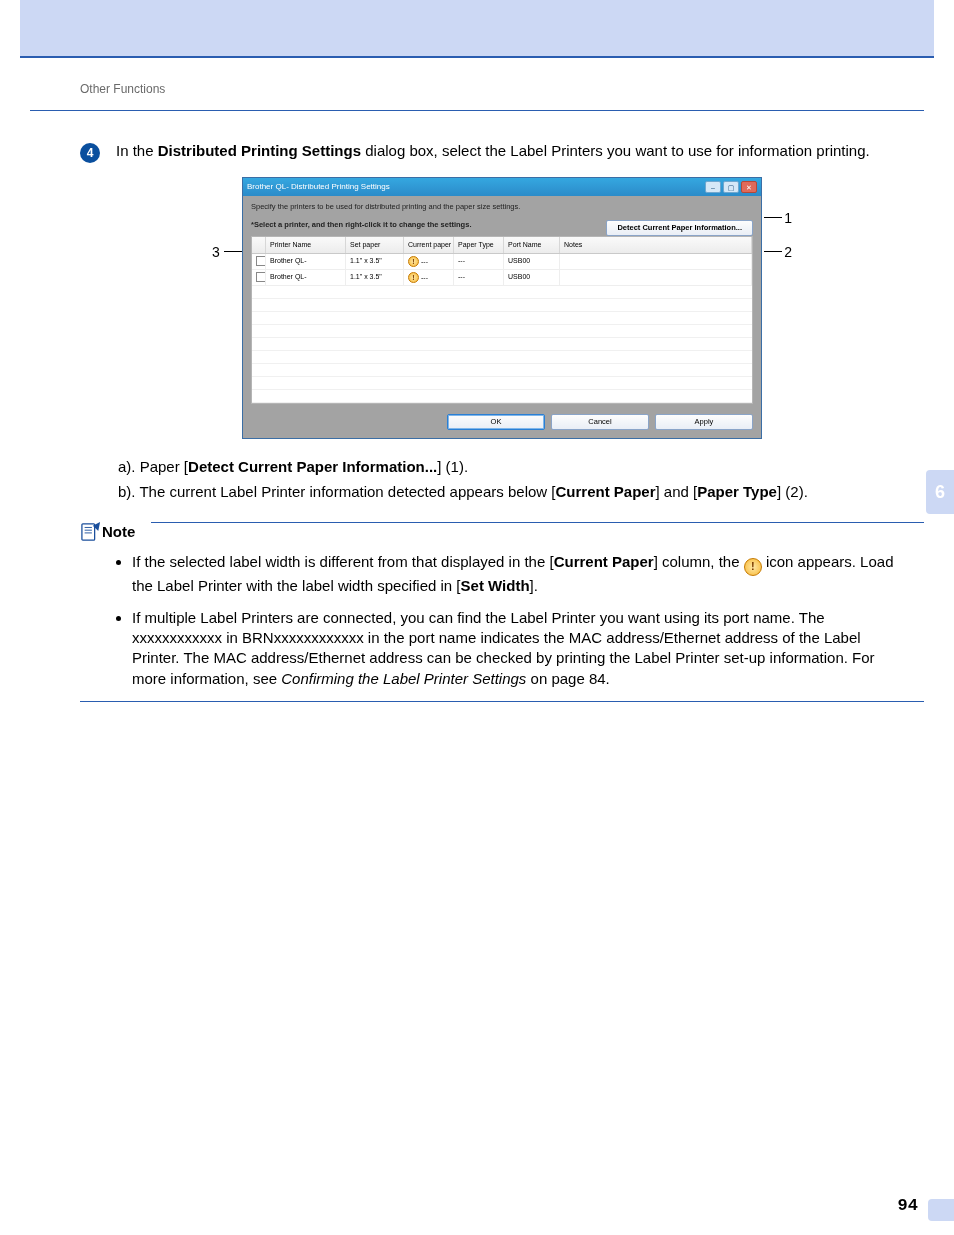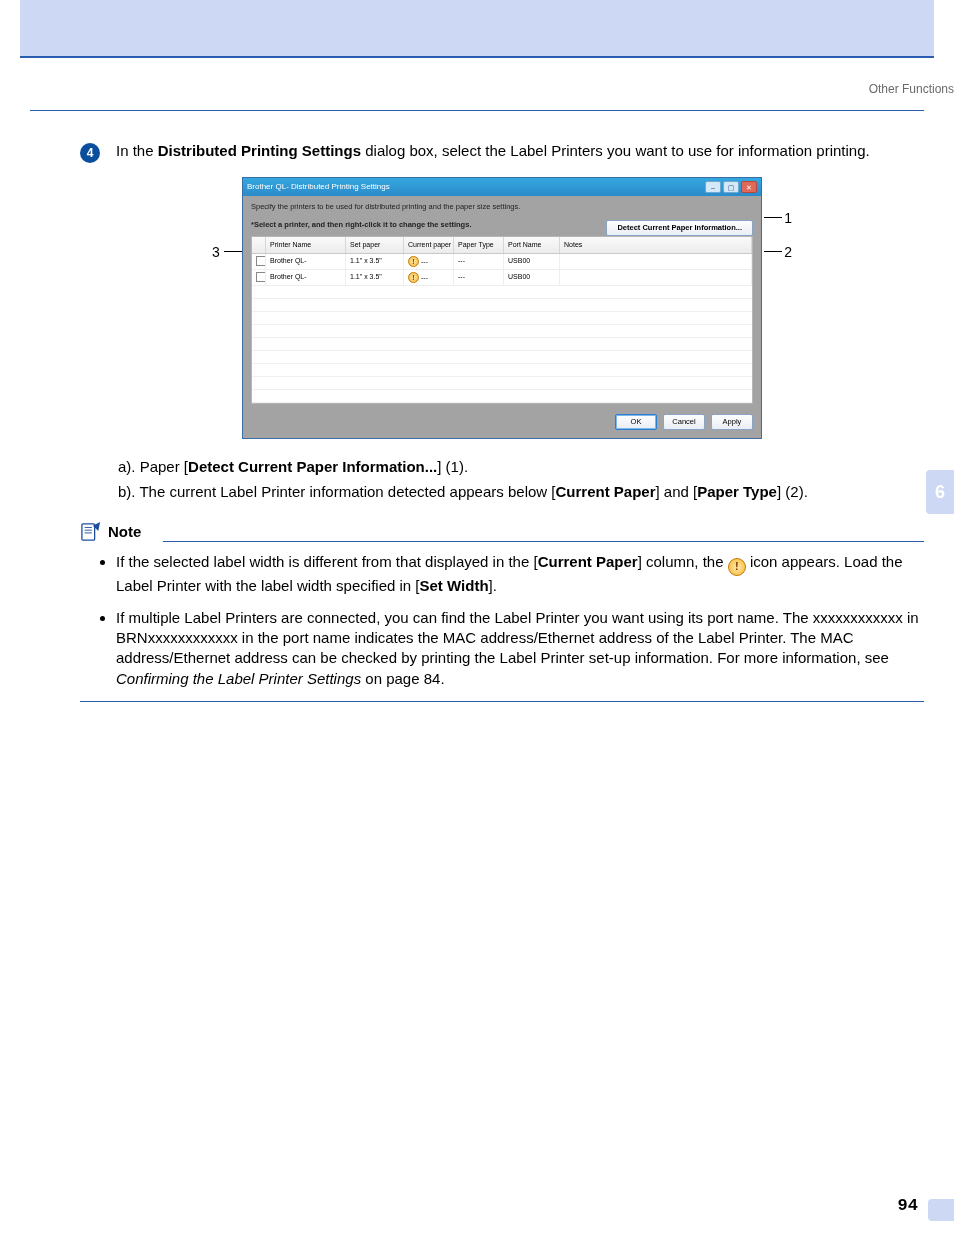--- a/index.html
+++ b/index.html
@@ -21,21 +21,20 @@
     margin: 0 20px;
   }
   .top-sep {
     border-bottom: 2px solid #2a5db0;
     margin: 0 20px;
   }
   .header {
     font-size: 12px;
     color: #6a6a6a;
     margin: 24px 0 14px 80px;
-    text-align: right;
   }
   .header-sep {
     border-bottom: 1px solid #2a5db0;
     margin: 0 30px 30px 30px;
   }
   .content {
     margin: 0 30px 0 80px;
     font-size: 15px;
     line-height: 1.35;
   }
@@ -143,55 +142,55 @@
     display: inline-flex; align-items: center; justify-content: center;
     font-size: 7px; color: #7a3b00; font-weight: bold; line-height: 1;
     margin-right: 2px;
   }
   .dlg-buttons {
     display: flex; gap: 6px; justify-content: flex-end; margin-top: 10px;
   }
   .dlg-btn {
     border: 1px solid #8aa4c8;
     background: linear-gradient(#fdfdfd, #e9eef6);
-    padding: 2px 0; font-size: 7.5px; border-radius: 2px; min-width: 40px; text-align: center;
+    padding: 2px 28px; font-size: 7.5px; border-radius: 2px; min-width: 40px; text-align: center;
   }
   .dlg-btn.primary {
     border: 1px solid #2a7fd4;
     box-shadow: 0 0 0 1px #7fb6ea inset;
   }
 
   .substeps { margin: 10px 0 0 38px; }
   .substeps p { margin: 4px 0; }
 
   
   .note-block { margin: 20px 0 0 0; }
   .note-head {
-    display: flex; align-items: flex-end; gap: 6px;
+    display: flex; align-items: flex-start; 
     margin-left: 0;
     margin-top: 9px;
   }
   .note-icon {
     width: 22px; height: 20px;
     position: relative;
   }
   .note-icon svg { width: 100%; height: 100%; }
   .note-title { font-weight: bold; font-size: 15px; margin-right: 10px; }
   .note-rule {
     flex: 1;
     border-bottom: 1px solid #2a5db0;
     height: 0;
     margin-left: 6px;
   }
   .note-body {
     margin: 10px 0 8px 18px;
     font-size: 15px;
   }
   .note-body li { margin: 6px 0 12px 0; list-style: disc; }
-  .note-body ul { padding-left: 18px; margin: 4px 0; }
+  .note-body ul { padding-left: 18px; margin: 4px 16px; }
   .warn-icon-lg {
     width: 16px; height: 16px; border-radius: 50%;
     background: radial-gradient(#ffe9a8, #f7b733);
     border: 1px solid #c67a00;
     display: inline-flex; align-items: center; justify-content: center;
     font-size: 11px; color: #7a3b00; font-weight: bold; line-height: 1;
     vertical-align: -3px;
   }
   .note-end-rule {
     border-bottom: 1px solid #2a5db0;

